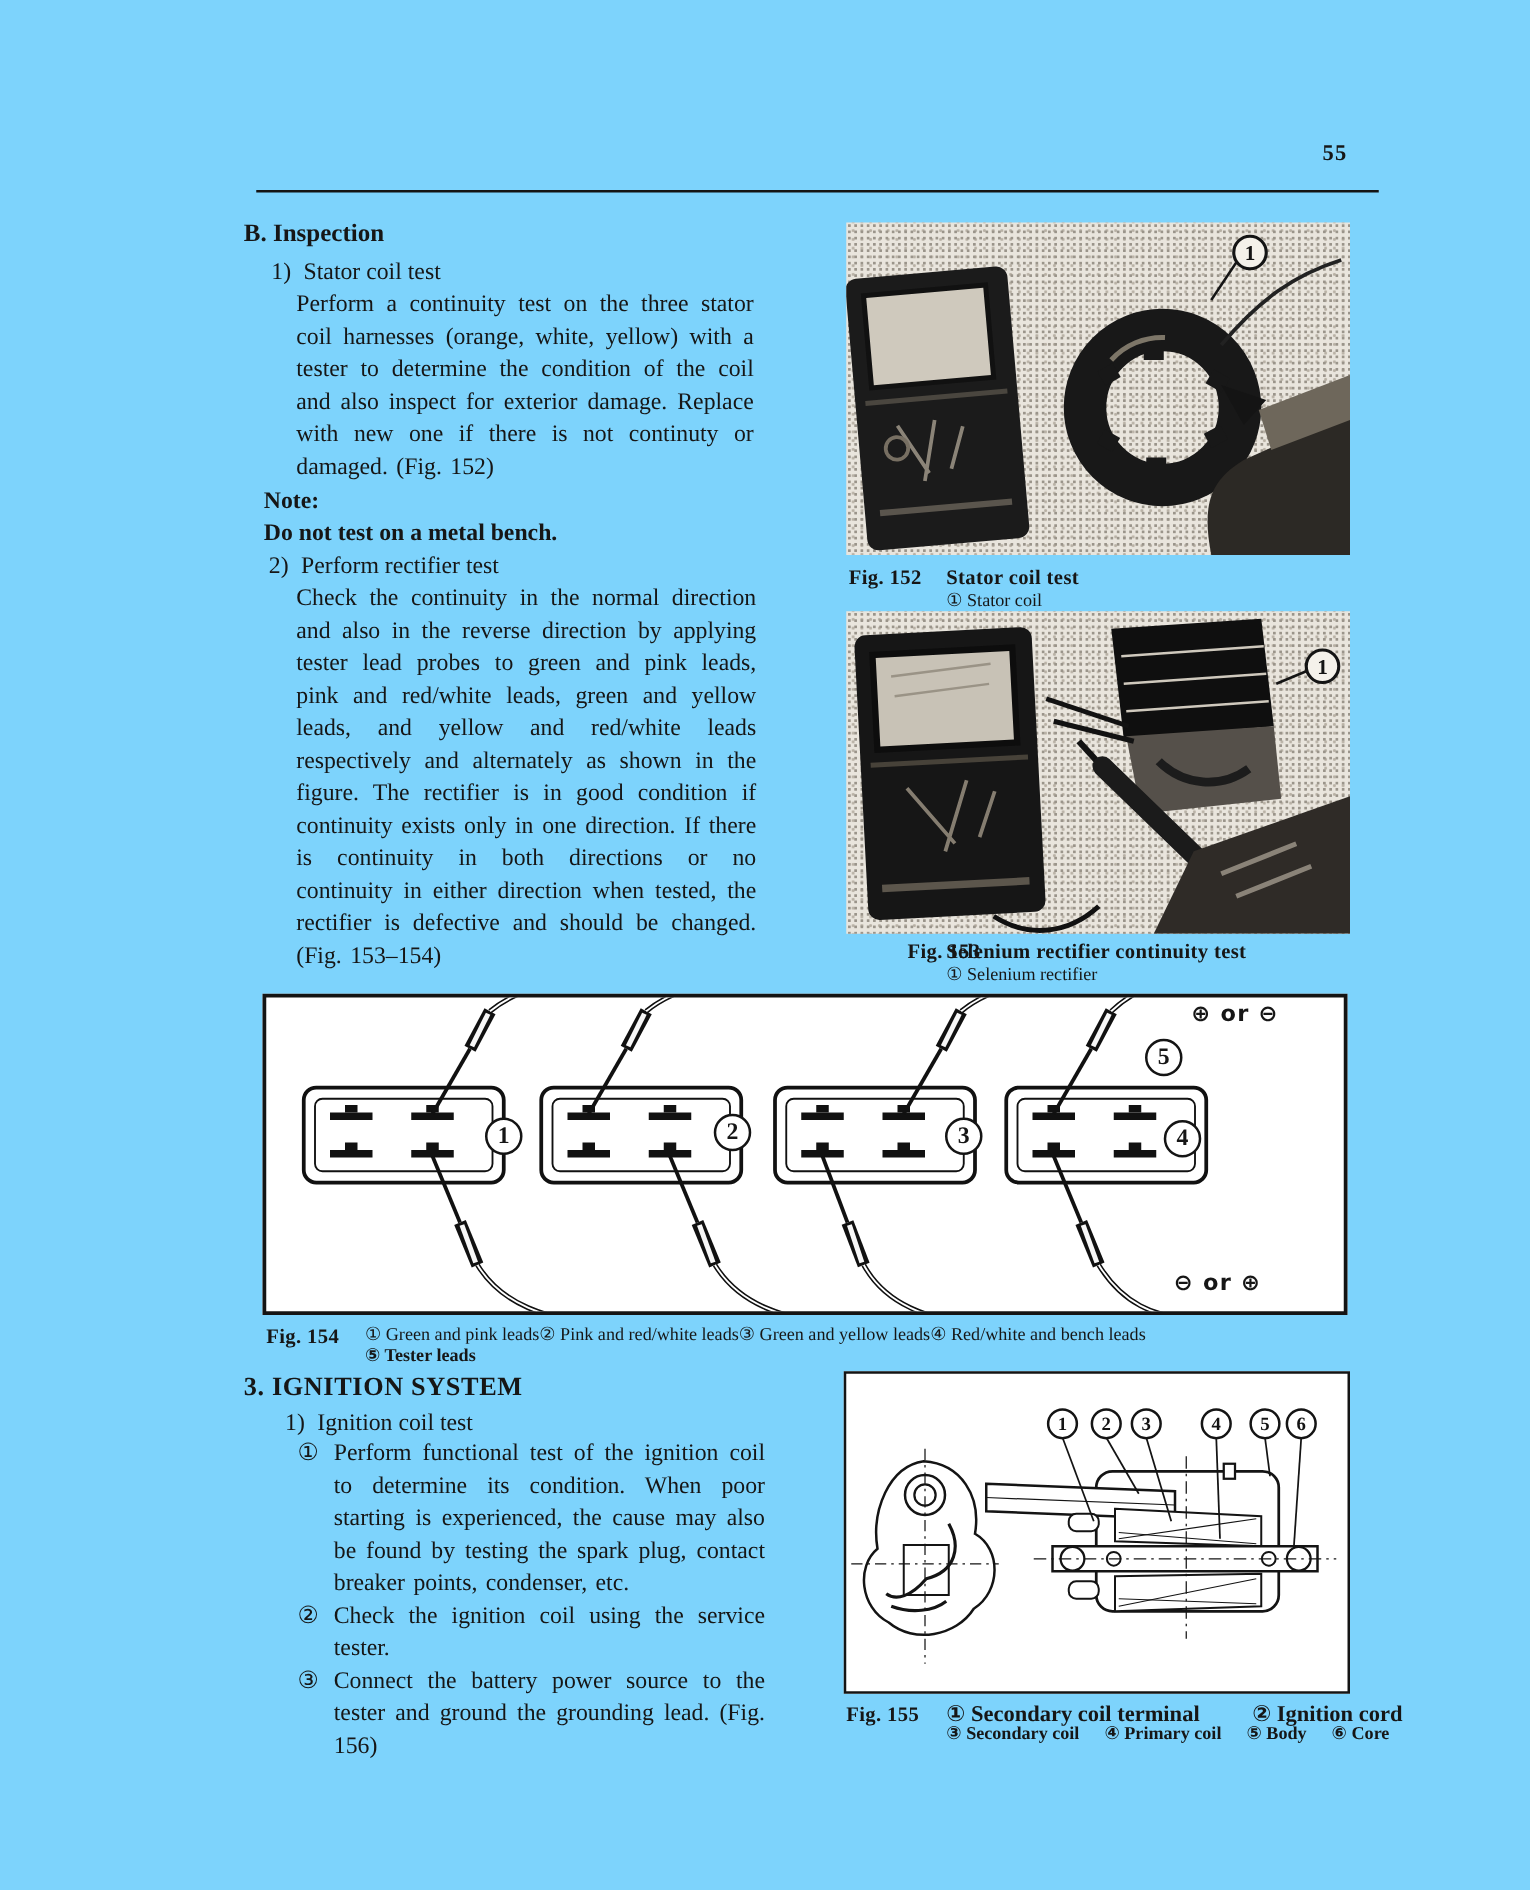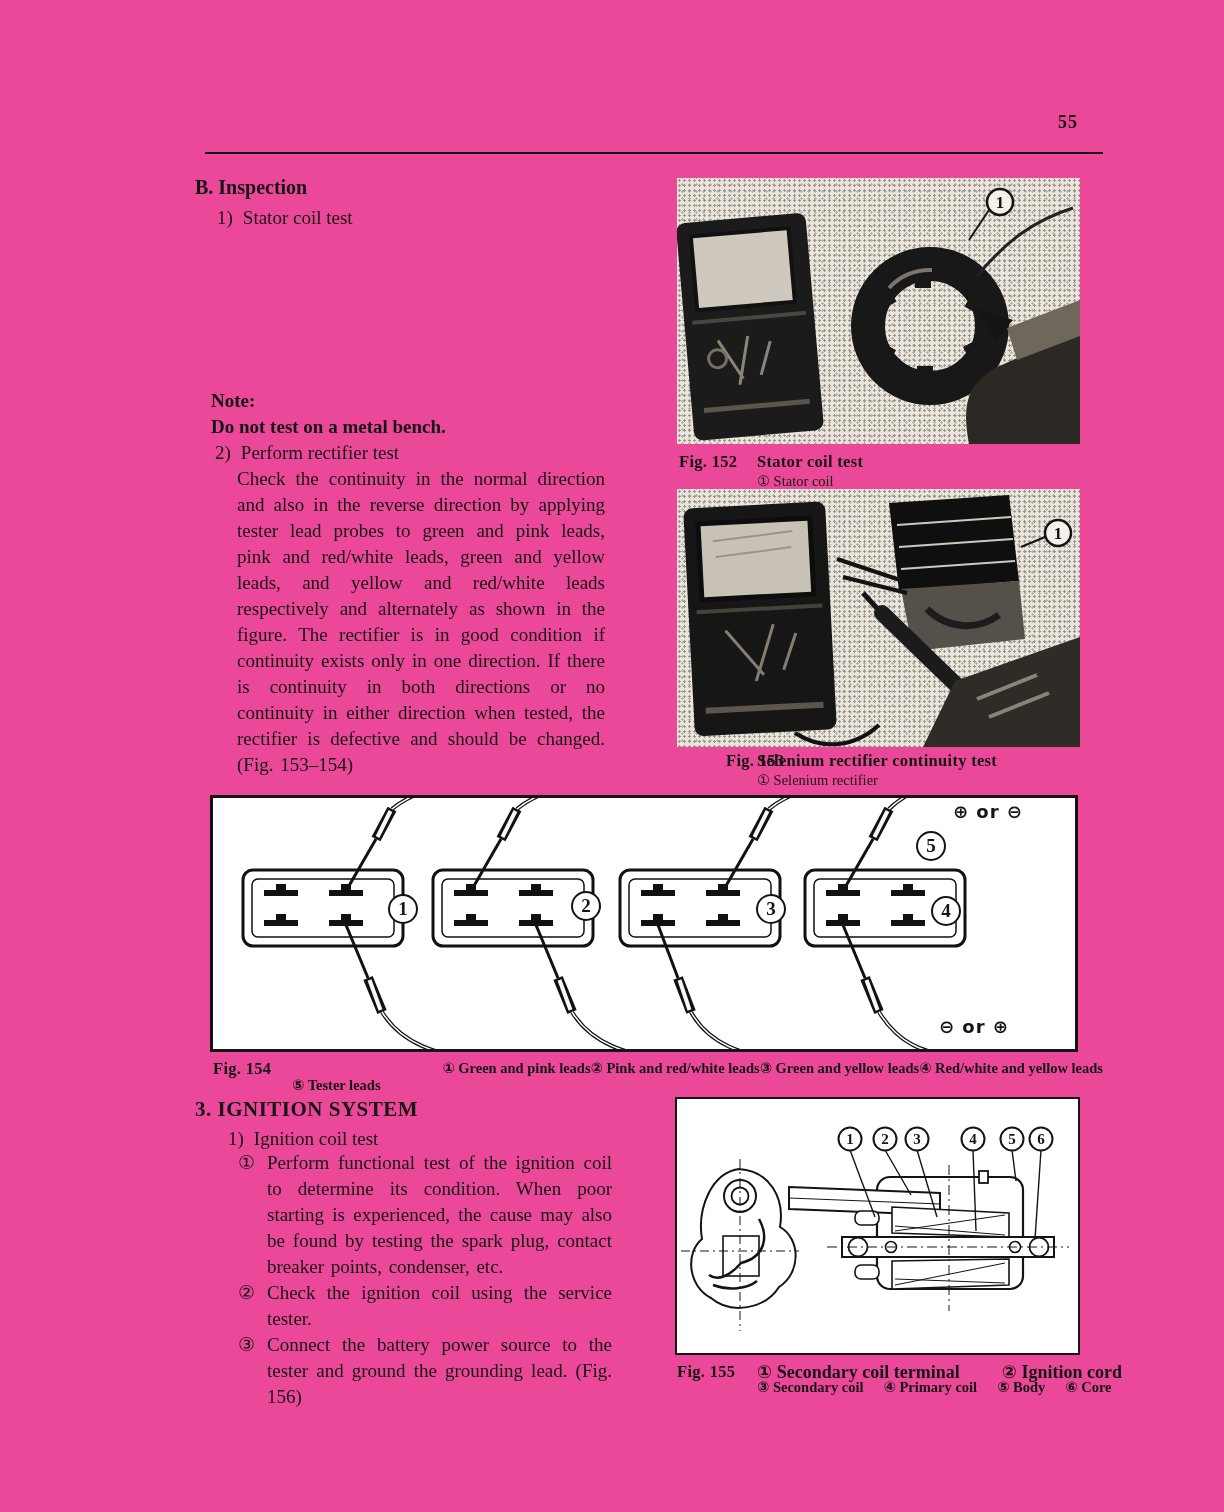--- a/index.html
+++ b/index.html
@@ -1,30 +1,30 @@
 <!DOCTYPE html>
 <html><head>
 <meta charset="utf-8">
 <style>
   html,body{margin:0;padding:0;background:#c8c8c8;}
   .page{
-    position:relative;width:1224px;height:1512px;background:#ec4899;
+    position:relative;width:1224px;height:1512px;background:#7dd3fc;
     font-family:"Liberation Serif","DejaVu Serif",serif;color:#161616;
     overflow:hidden;margin:0 auto;
   }
   .abs{position:absolute;}
   .b{font-weight:700;}
   .just{text-align:justify;word-spacing:2px;}
   .body-text{font-size:19px;line-height:26px;}
   .page-num{font-size:18px;font-weight:700;letter-spacing:1px;}
   .rule{background:#141414;height:2px;}
   .cap{font-size:16.5px;font-weight:700;letter-spacing:0.3px;}
   .cap-sub{font-size:14.5px;font-family:"Liberation Serif","DejaVu Sans",serif;}
-  .legend-row{display:flex;justify-content:flex-end;font-size:14.5px;
-    font-family:"Liberation Serif","DejaVu Sans",serif;font-weight:700;}
+  .legend-row{display:flex;justify-content:flex-start;font-size:14.5px;
+    font-family:"Liberation Serif","DejaVu Sans",serif;font-weight:400;}
   .photo{
     background-color:#e9e5dd;
     background-image:radial-gradient(#9a948a 1px, rgba(0,0,0,0) 1.3px),
                      radial-gradient(#b8b1a5 1px, rgba(0,0,0,0) 1.3px);
     background-size:5px 5px,7px 7px;background-position:0 0,2px 3px;
   }
   .figbox{background:#fff;border:3px solid #141414;}
   .figbox-thin{background:#fff;border:2px solid #141414;}
   .circ{
     display:flex;align-items:center;justify-content:center;
@@ -45,20 +45,21 @@
 
   <div class="abs page-num" style="left:1058px;top:112px;">55</div>
   <div class="abs rule" style="left:205px;top:152px;width:898px;"></div>
 
   <div class="abs b" style="left:195px;top:176px;font-size:20px;">B. Inspection</div>
 
   <div class="abs body-text" style="left:217px;top:205px;">
     <span class="inline-gap">1)</span><span>Stator coil test</span>
   </div>
 
+  <div class="abs body-text just" style="left:237px;top:231px;width:366px;">Perform a continuity test on the three stator coil harnesses (orange, white, yellow) with a tester to determine the condition of the coil and also inspect for exterior damage. Replace with new one if there is not continuty or damaged. (Fig. 152)</div>
 
   <div class="abs body-text b" style="left:211px;top:388px;">Note:</div>
   <div class="abs body-text b" style="left:211px;top:414px;">Do not test on a metal bench.</div>
 
   <div class="abs body-text" style="left:215px;top:440px;">
     <span class="inline-gap">2)</span><span>Perform rectifier test</span>
   </div>
 
   <div class="abs body-text just" style="left:237px;top:466px;width:368px;">Check the continuity in the normal direction and also in the reverse direction by applying tester lead probes to green and pink leads, pink and red/white leads, green and yellow leads, and yellow and red/white leads respectively and alternately as shown in the figure. The rectifier is in good condition if continuity exists only in one direction. If there is continuity in both directions or no continuity in either direction when tested, the rectifier is defective and should be changed. (Fig. 153–154)</div>
 
@@ -235,21 +236,21 @@
 
     <div class="abs pol" style="left:740px;top:3px;">⊕ or ⊖</div>
     <div class="abs pol" style="left:726px;top:218px;">⊖ or ⊕</div>
   </div>
 
   <div class="abs cap" style="left:213px;top:1059px;">Fig. 154</div>
   <div class="abs legend-row" style="left:292px;top:1060px;width:811px;">
     <span>① Green and pink leads</span>
     <span>② Pink and red/white leads</span>
     <span>③ Green and yellow leads</span>
-    <span>④ Red/white and yellow leads</span>
+    <span>④ Red/white and bench leads</span>
   </div>
   <div class="abs cap-sub" style="left:292px;top:1077px;font-weight:600;">⑤ Tester leads</div>
 
   <div class="abs b" style="left:195px;top:1097px;font-size:21px;letter-spacing:0.5px;">3. IGNITION SYSTEM</div>
   <div class="abs body-text" style="left:228px;top:1126px;">
     <span class="inline-gap">1)</span><span>Ignition coil test</span>
   </div>
 
   <div class="abs body-text" style="left:238px;top:1150px;width:374px;">
     <div class="list-item">

